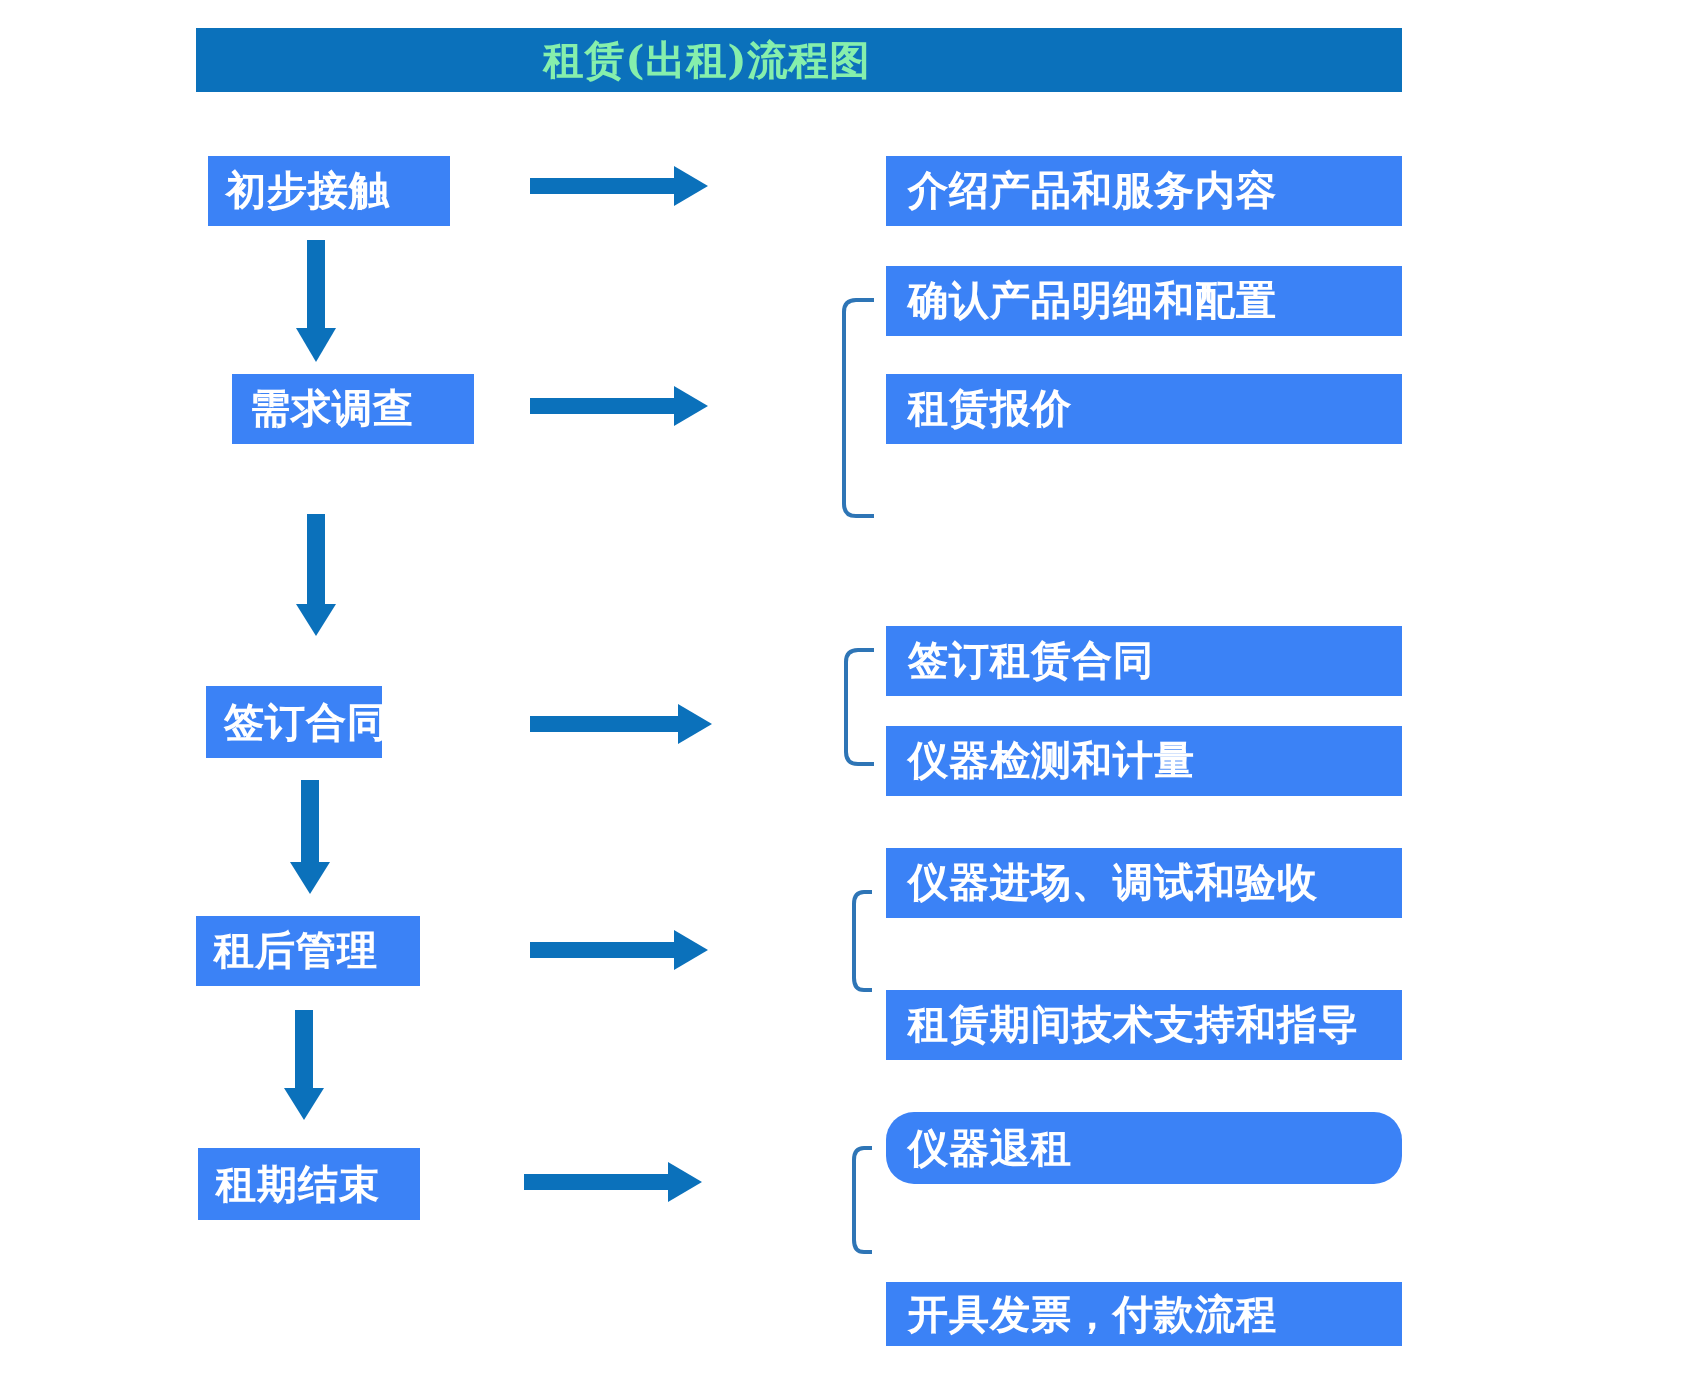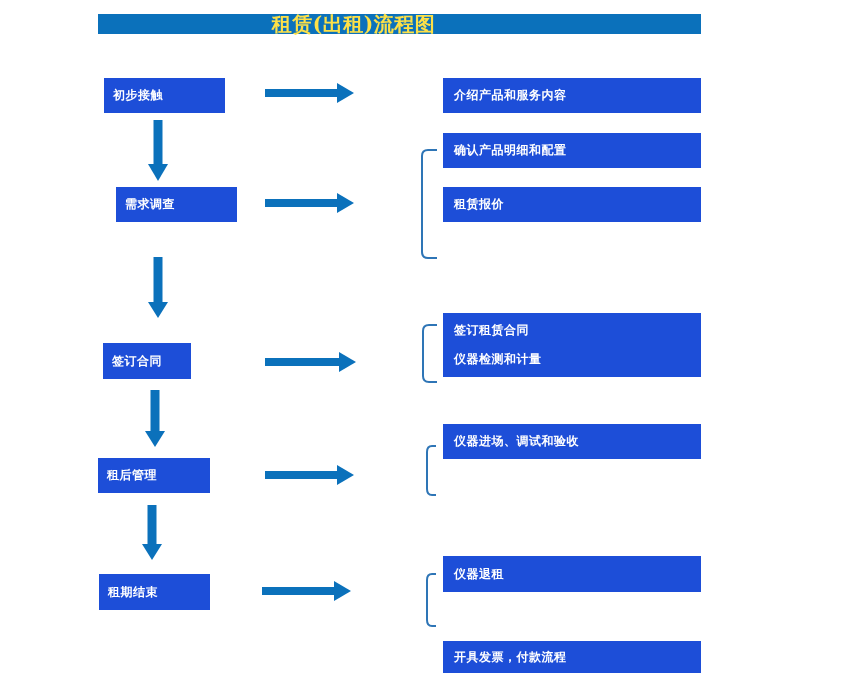--- a/index.html
+++ b/index.html
@@ -13,37 +13,37 @@
     height: 688px;
     background: #ffffff;
     font-family: "DejaVu Serif", "Liberation Serif", serif;
     overflow: hidden;
   }
   .titlebar {
     position: absolute;
     left: 98px;
     top: 14px;
     width: 603px;
-    height: 20px;
+    height: 32px;
     background: #0b71bb;
-    color: #fde047;
+    color: #86efac;
     font-size: 20px;
     font-weight: bold;
     display: flex;
     align-items: center;
     justify-content: center;
     padding-right: 92px;
     box-sizing: border-box;
     letter-spacing: 0.5px;
   }
   .box {
     position: absolute;
-    background: #1d4ed8;
+    background: #3b82f6;
     color: #ffffff;
-    font-size: 12px;
+    font-size: 20px;
     font-weight: bold;
     display: flex;
     align-items: center;
     box-sizing: border-box;
     letter-spacing: 0.5px;
     white-space: nowrap;
   }
   .stage { padding-left: 9px; }
   .detail {
     left: 443px;
@@ -71,23 +71,24 @@
   <div class="box stage" style="left:104px; top:78px;  width:121px; height:35px;">初步接触</div>
   <div class="box stage" style="left:116px; top:187px; width:121px; height:35px;">需求调查</div>
   <div class="box stage" style="left:103px; top:343px; width:88px; height:36px;">签订合同</div>
   <div class="box stage" style="left:98px;  top:458px; width:112px; height:35px;">租后管理</div>
   <div class="box stage" style="left:99px;  top:574px; width:111px; height:36px;">租期结束</div>
 
   <div class="box detail" style="top:78px;">介绍产品和服务内容</div>
   <div class="box detail" style="top:133px;text-align:center;">确认产品明细和配置</div>
   <div class="box detail" style="top:187px;">租赁报价</div>
   <div class="box detail" style="top:313px;">签订租赁合同</div>
-  <div class="box detail" style="top:342px;">仪器检测和计量</div>
+  <div class="box detail" style="top:363px;">仪器检测和计量</div>
   <div class="box detail" style="top:424px;">仪器进场、调试和验收</div>
-  <div class="box detail" style="top:556px; height:36px;">仪器退租</div>
+  <div class="box detail" style="top:495px;">租赁期间技术支持和指导</div>
+  <div class="box detail" style="top:556px; height:36px;border-radius:14px;">仪器退租</div>
   <div class="box detail" style="top:641px; height:32px;">开具发票，付款流程</div>
 
   <svg class="overlay" width="844" height="688">
 
     <g>
       <path class="shaft" stroke-width="8" d="M265 93 H337"></path>
       <polygon class="head" points="337,83 354,93 337,103"></polygon>
     </g>
     <g>
       <path class="shaft" stroke-width="8" d="M265 203 H337"></path>

